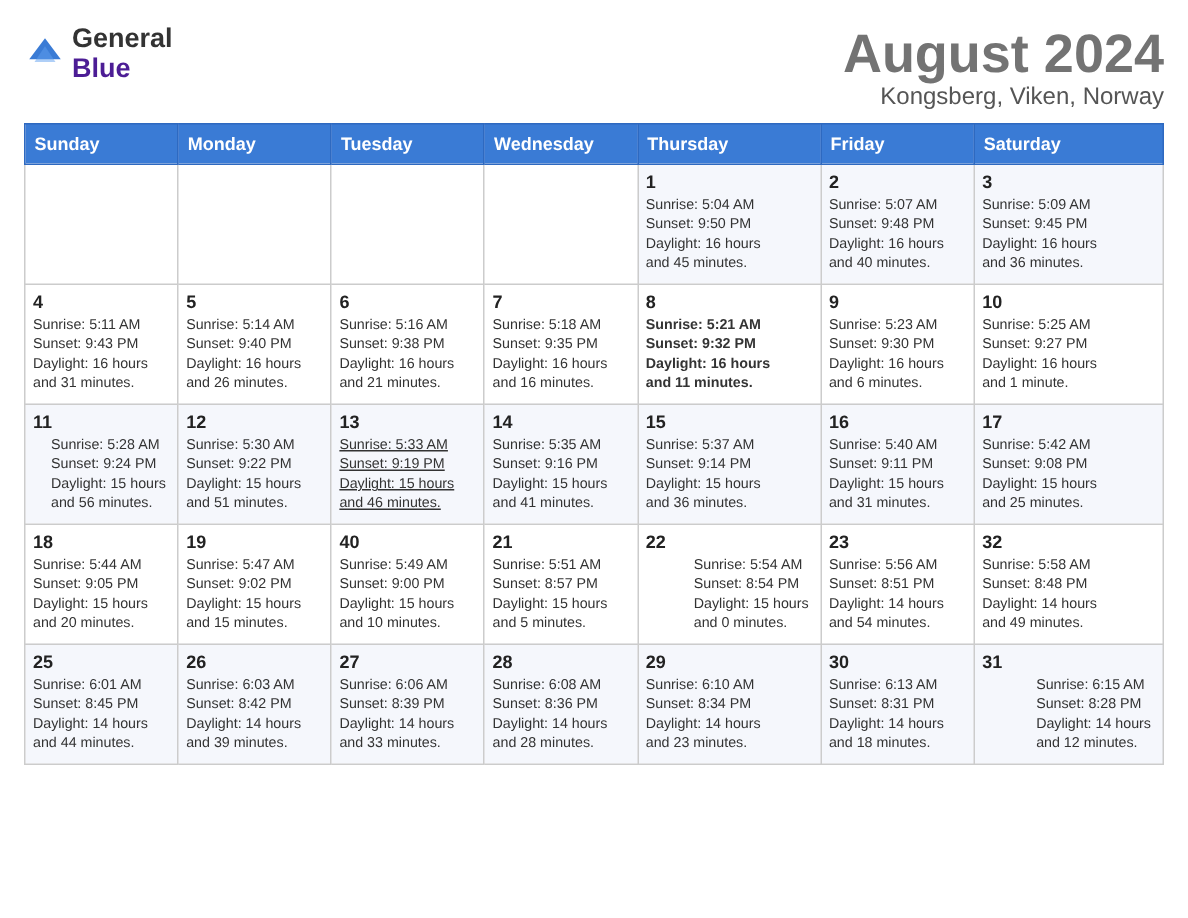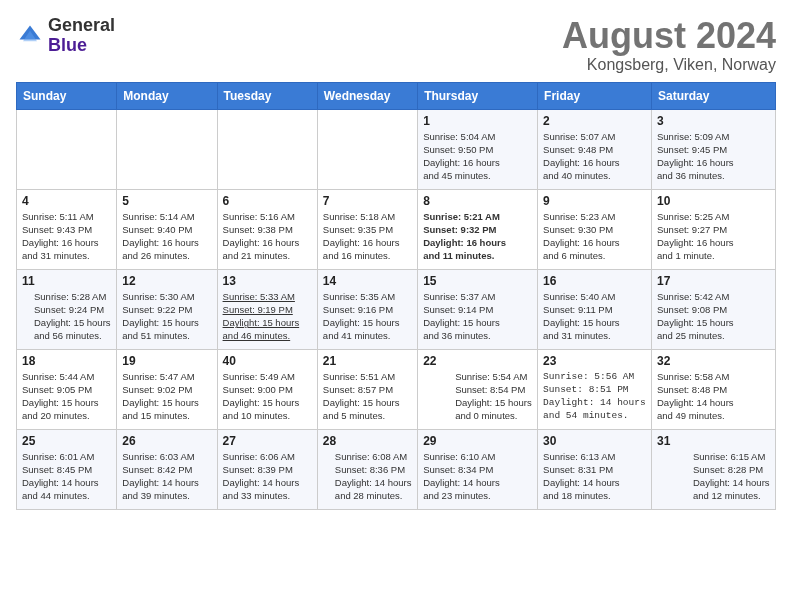--- a/index.html
+++ b/index.html
@@ -279,21 +279,21 @@
         </td>
         <td>
           <span class="day-number">22</span>
           <div class="day-detail" style="white-space: pre-line; margin-left: 32px;">Sunrise: 5:54 AM
 Sunset: 8:54 PM
 Daylight: 15 hours
 and 0 minutes.</div>
         </td>
         <td>
           <span class="day-number">23</span>
-          <div class="day-detail" style="white-space: pre-line; font-family: Liberation Mono, monospace;">Sunrise: 5:56 AM
+          <div class="day-detail" style="white-space: pre-line;">Sunrise: 5:56 AM
 Sunset: 8:51 PM
 Daylight: 14 hours
 and 54 minutes.</div>
         </td>
         <td>
           <span class="day-number">32</span>
           <div class="day-detail" style="white-space: pre-line;">Sunrise: 5:58 AM
 Sunset: 8:48 PM
 Daylight: 14 hours
 and 49 minutes.</div>
@@ -316,21 +316,21 @@
         </td>
         <td>
           <span class="day-number">27</span>
           <div class="day-detail" style="white-space: pre-line;">Sunrise: 6:06 AM
 Sunset: 8:39 PM
 Daylight: 14 hours
 and 33 minutes.</div>
         </td>
         <td>
           <span class="day-number">28</span>
-          <div class="day-detail" style="white-space: pre-line; margin-left: 12px;">Sunrise: 6:08 AM
+          <div class="day-detail" style="white-space: pre-line;">Sunrise: 6:08 AM
 Sunset: 8:36 PM
 Daylight: 14 hours
 and 28 minutes.</div>
         </td>
         <td>
           <span class="day-number">29</span>
           <div class="day-detail" style="white-space: pre-line;">Sunrise: 6:10 AM
 Sunset: 8:34 PM
 Daylight: 14 hours
 and 23 minutes.</div>

